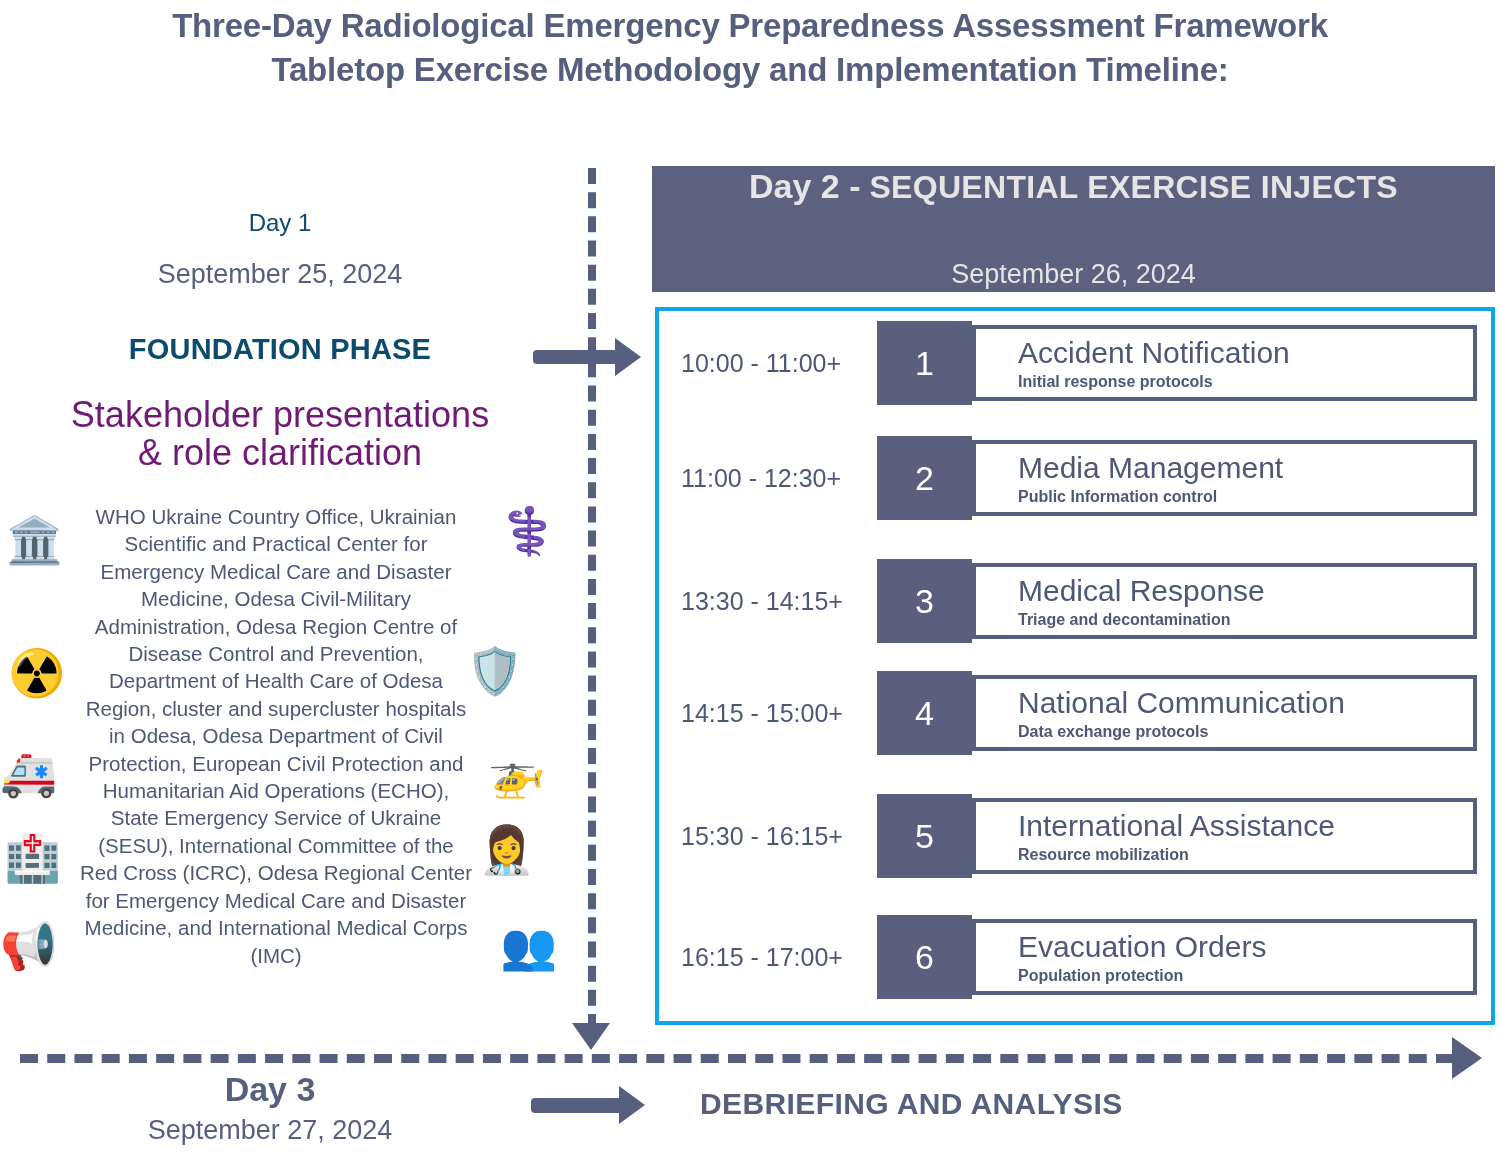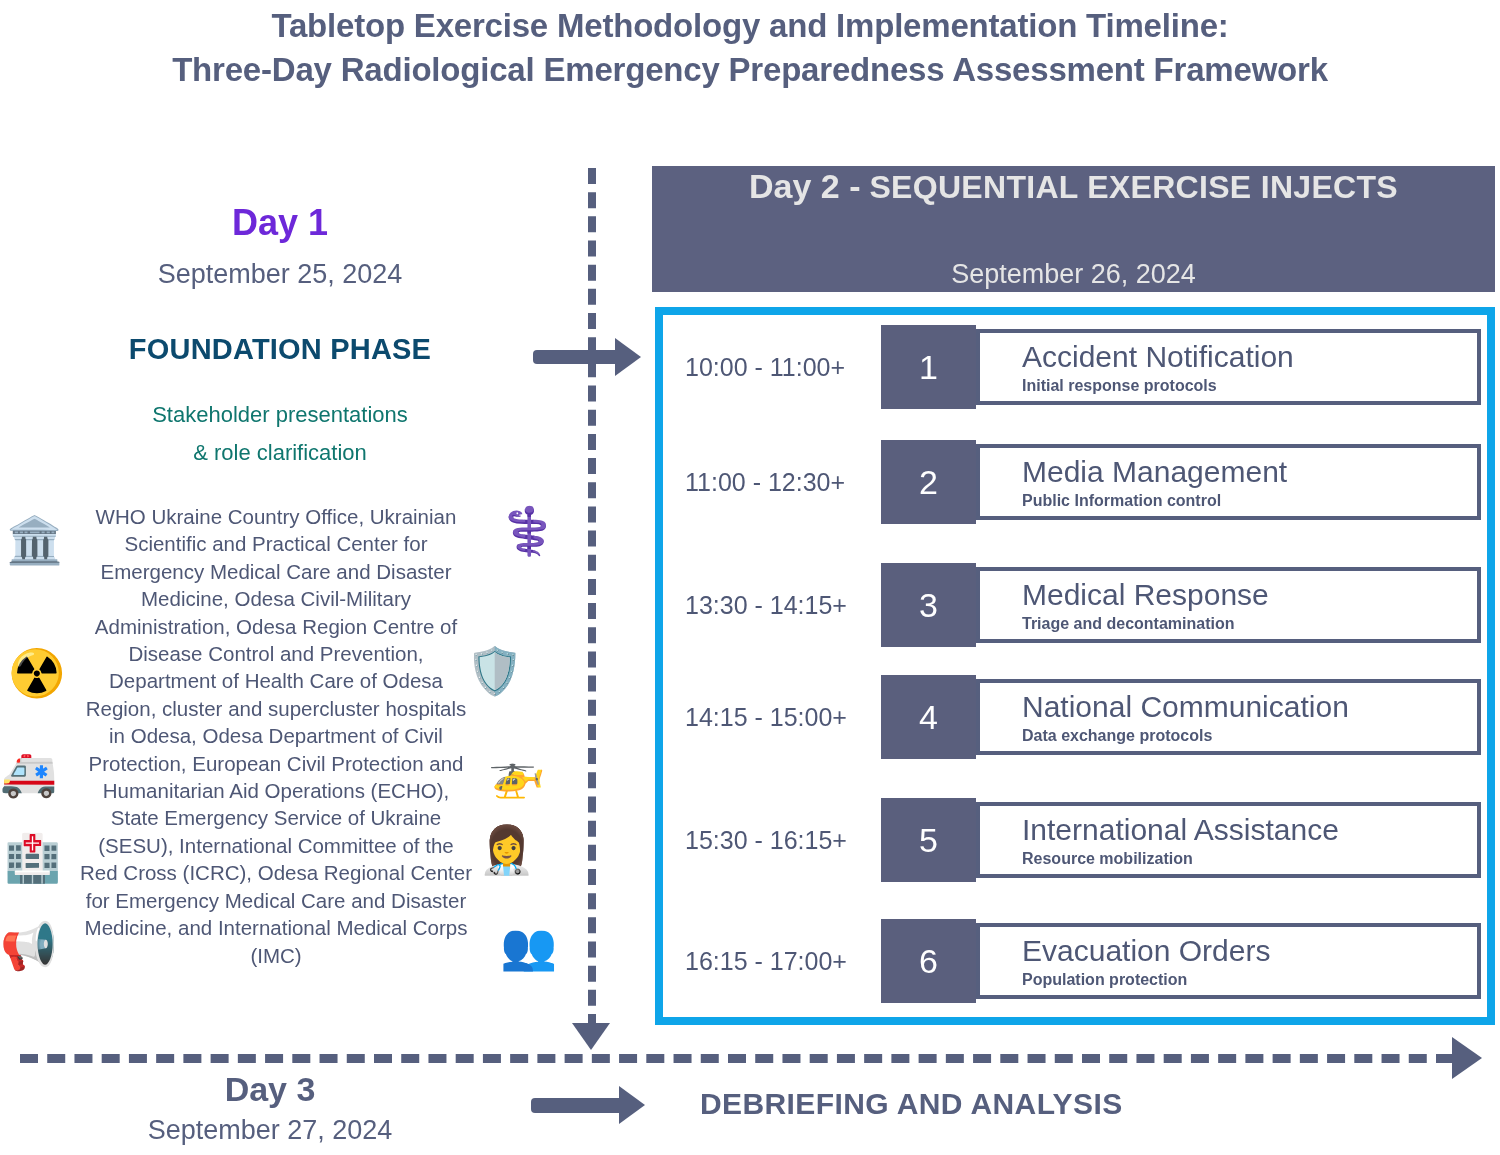--- a/index.html
+++ b/index.html
@@ -37,42 +37,42 @@
 
   
   .day1-col {
     position: absolute;
     left: 0px;
     top: 200px;
     width: 560px;
     text-align: center;
   }
   .day-heading {
-    font-size: 36px;
-    font-weight: bold;
-    color: #6d28d9;
+    font-size: 24px;
+    font-weight: normal;
+    color: #0c4a6e;
     line-height: 46px;
   }
   .day-date {
     font-size: 27px;
     color: #565f7e;
     line-height: 44px;
     margin-top: 6px;
   }
   .phase-label {
     font-size: 29px;
     font-weight: bold;
     color: #0c4a6e;
     line-height: 38px;
     margin-top: 34px;
     letter-spacing: 0.2px;
   }
   .phase-sub {
-    font-size: 22px;
-    color: #0f766e;
+    font-size: 36px;
+    color: #701a75;
     line-height: 38px;
     margin-top: 28px;
   }
 
   
   .stakeholders {
     position: absolute;
     left: 78px;
     top: 503px;
     width: 396px;
@@ -165,21 +165,21 @@
     margin-top: 6px;
   }
 
   .day2-body {
     position: absolute;
     left: 655px;
     top: 307px;
     width: 840px;
     height: 718px;
     box-sizing: border-box;
-    border: 8px solid #0ea5e9;
+    border: 4px solid #0ea5e9;
     background: #ffffff;
   }
 
   .injects {
     position: absolute;
     left: 0;
     top: 0;
     width: 100%;
     height: 100%;
   }
@@ -284,22 +284,22 @@
     letter-spacing: 0.4px;
     color: #565f7e;
   }
 </style>
 </head>
 <body>
 
 <div id="page">
 
   <div class="title-block">
+    <div class="title-line">Three-Day Radiological Emergency Preparedness Assessment Framework</div>
     <div class="title-line">Tabletop Exercise Methodology and Implementation Timeline:</div>
-    <div class="title-line">Three-Day Radiological Emergency Preparedness Assessment Framework</div>
   </div>
 
   <div class="day1-col">
     <div class="day-heading">Day 1</div>
     <div class="day-date">September 25, 2024</div>
     <div class="phase-label">FOUNDATION PHASE</div>
     <div class="phase-sub">
       <div>Stakeholder presentations</div>
       <div>&amp; role clarification</div>
     </div>

